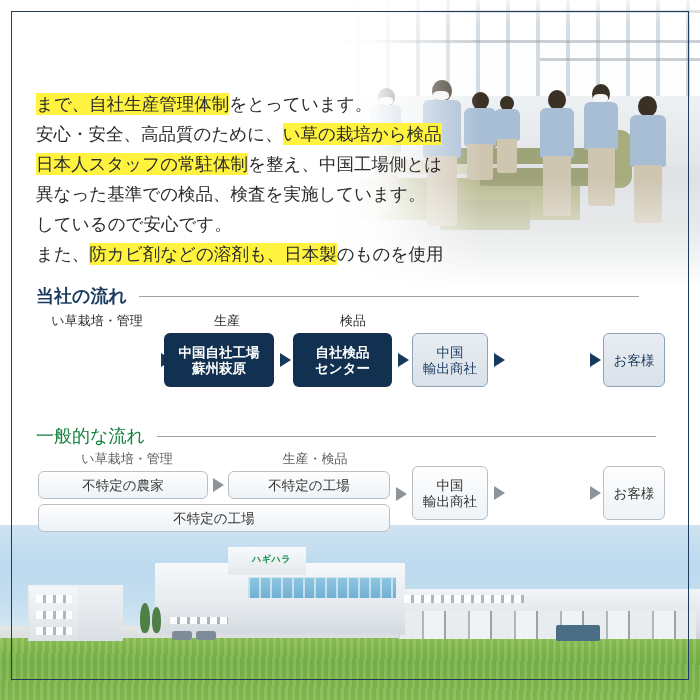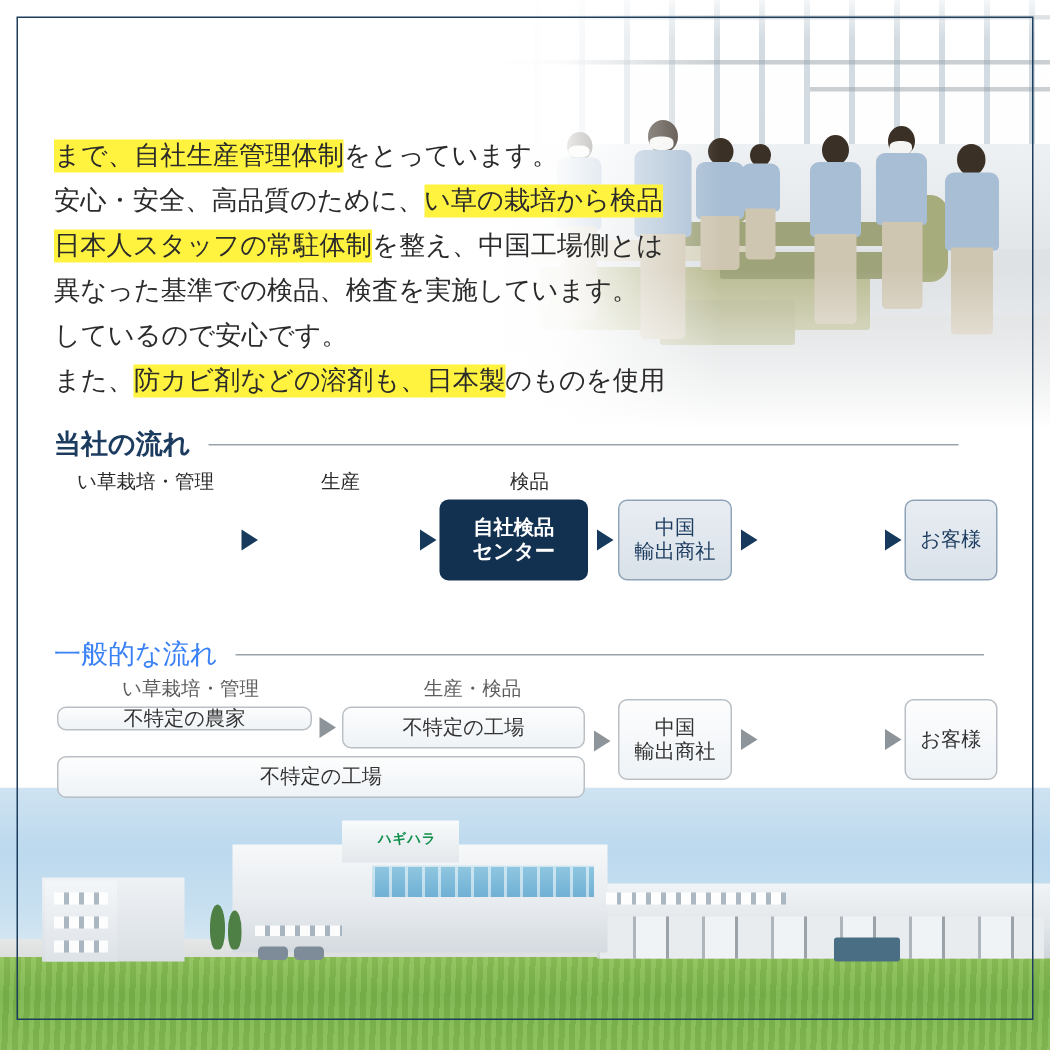--- a/index.html
+++ b/index.html
@@ -146,21 +146,21 @@
     font-size:17.5px;line-height:30px;color:#2b2b2b;
   }
   .body-text .ln{display:block;white-space:nowrap;}
   mark{
     background:#fff33f;color:#2b2b2b;padding:1px 0;
   }
 
   
   .sec{position:absolute;display:flex;align-items:center;}
   .sec-title{font-size:18px;font-weight:bold;color:#1b3b5f;white-space:nowrap;}
-  .sec-title.gray{color:#3b82f6;font-weight:normal;}
+  .sec-title.gray{color:#15803d;font-weight:normal;}
   .sec-rule{height:1px;background:#9aa3ab;margin-left:12px;}
 
   
   .collabel{
     position:absolute;font-size:13px;color:#2b2b2b;text-align:center;white-space:nowrap;
   }
   .collabel.gray{color:#5d5d5d;}
 
   .box{
     position:absolute;box-sizing:border-box;
@@ -290,20 +290,26 @@
     <span class="sec-title">当社の流れ</span>
     <span class="sec-rule" style="width:500px;"></span>
   </div>
 
   <div class="collabel" style="left:32px;top:312px;width:130px;">い草栽培・管理</div>
   <div class="collabel" style="left:162px;top:312px;width:130px;">生産</div>
   <div class="collabel" style="left:290px;top:312px;width:126px;">検品</div>
 
   <div class="arrow navy" style="left:161px;top:353px;"></div>
 
+  <div class="box navy" style="left:164px;top:333px;width:110px;height:54px;">
+    <span>
+      <span>中国自社工場</span><br>
+      <span>蘇州萩原</span>
+    </span>
+  </div>
   <div class="arrow navy" style="left:280px;top:353px;"></div>
 
   <div class="box navy" style="left:293px;top:333px;width:99px;height:54px;">
     <span>
       <span>自社検品</span><br>
       <span>センター</span>
     </span>
   </div>
   <div class="arrow navy" style="left:398px;top:353px;"></div>
 
@@ -322,21 +328,21 @@
   </div>
 
   <div class="sec" style="left:36px;top:424px;width:620px;">
     <span class="sec-title gray">一般的な流れ</span>
     <span class="sec-rule" style="width:520px;"></span>
   </div>
 
   <div class="collabel gray" style="left:42px;top:450px;width:170px;">い草栽培・管理</div>
   <div class="collabel gray" style="left:230px;top:450px;width:170px;">生産・検品</div>
 
-  <div class="box plain" style="left:38px;top:471px;width:170px;height:16px;">
+  <div class="box plain" style="left:38px;top:471px;width:170px;height:28px;">
     <span>不特定の農家</span>
   </div>
   <div class="arrow gray" style="left:213px;top:478px;"></div>
   <div class="box plain" style="left:228px;top:471px;width:162px;height:28px;">
     <span>不特定の工場</span>
   </div>
 
   <div class="box plain" style="left:38px;top:504px;width:352px;height:28px;">
     <span>不特定の工場</span>
   </div>

